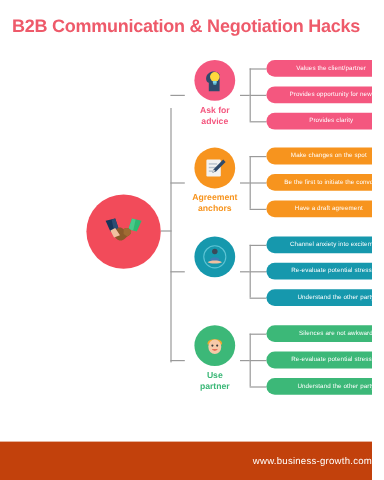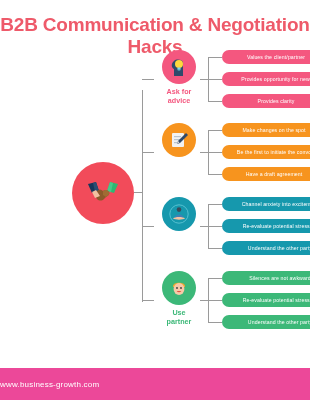--- a/index.html
+++ b/index.html
@@ -9,21 +9,21 @@
     font-family:"Liberation Sans", sans-serif;
     overflow:hidden;
     position:relative;
   }
 
   
   .title {
     position:absolute;
     top:14px; left:0; right:0;
     text-align:center;
-    font-size:19px;
+    font-size:15px;
     font-weight:bold;
     color:#ee5a6a;
     letter-spacing:-0.2px;
   }
 
   
   .canvas {
     position:absolute;
     top:42px; left:12px;
     width:310px; height:305px;margin-left:42px;
@@ -115,22 +115,22 @@
     padding:0 6px;
     text-align:center;
     white-space:nowrap;
   }
 
   
   .footer {
     position:absolute;
     left:0; bottom:0;
     width:310px; height:32px;
-    background:#ec4899;
-    display:flex; align-items:center; justify-content:flex-start;
+    background:#c2410c;
+    display:flex; align-items:center; justify-content:flex-end;
   }
   .footer-text {
     color:#ffffff;
     font-size:8px;
     letter-spacing:0.2px;
   }
 
   svg { display:block; }
 </style>
 </head>
@@ -195,20 +195,22 @@
           <svg width="20" height="20" viewBox="0 0 20 20">
             <rect x="3" y="3" width="12" height="14" rx="1" fill="#f2f2f2"></rect>
             <rect x="5" y="6" width="7" height="1.2" fill="#b9c3cc"></rect>
             <rect x="5" y="9" width="7" height="1.2" fill="#b9c3cc"></rect>
             <rect x="5" y="12" width="5" height="1.2" fill="#b9c3cc"></rect>
             <path d="M17 3 L19 5 L11 13 L8 14 L9 11 Z" fill="#2f4a6b"></path>
             <path d="M8 14 L9 11 L10.5 12.5 Z" fill="#d9d9d9"></path>
           </svg>
         </span>
       </div>
+      <div class="node-label" style="color:#f7941e;">Agreement
+anchors</div>
     </div>
     <div class="bracket">
       <div class="in"></div>
         <div class="vert"></div>
       <div class="arm a1"></div>
         <div class="arm a2"></div>
         <div class="arm a3"></div>
     </div>
     <div class="pills">
       <div class="pill" style="background:#f7941e;width:104px;">Make changes on the spot</div>

